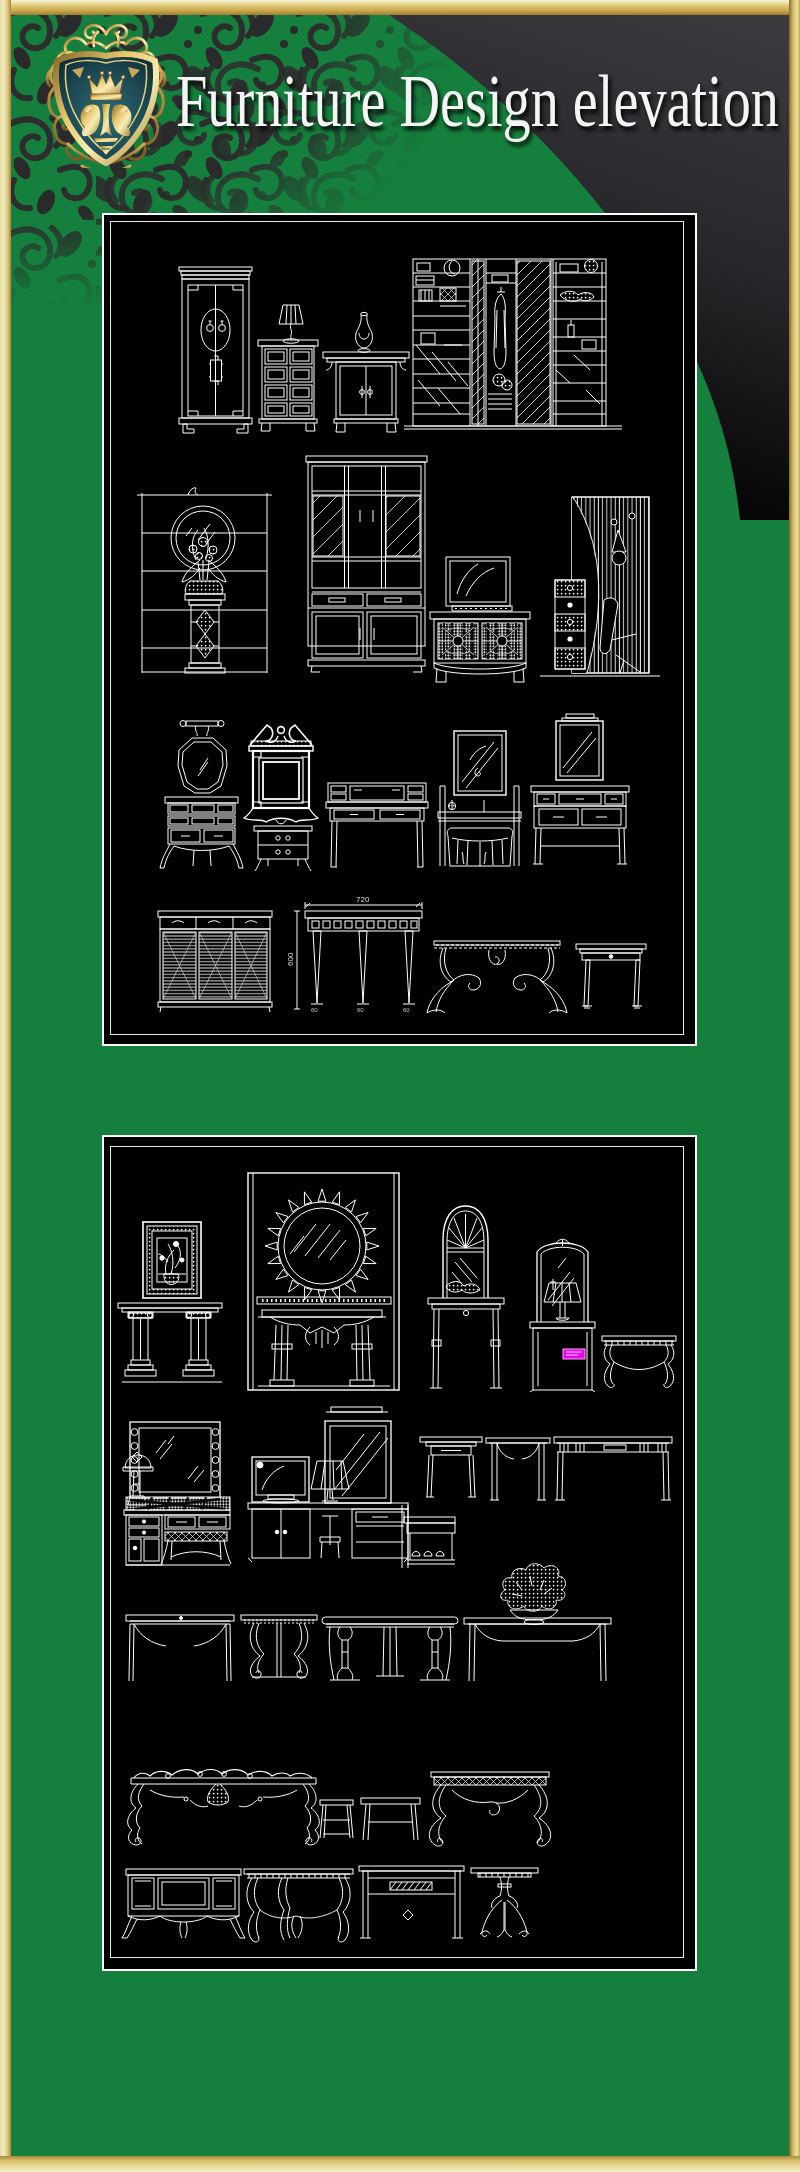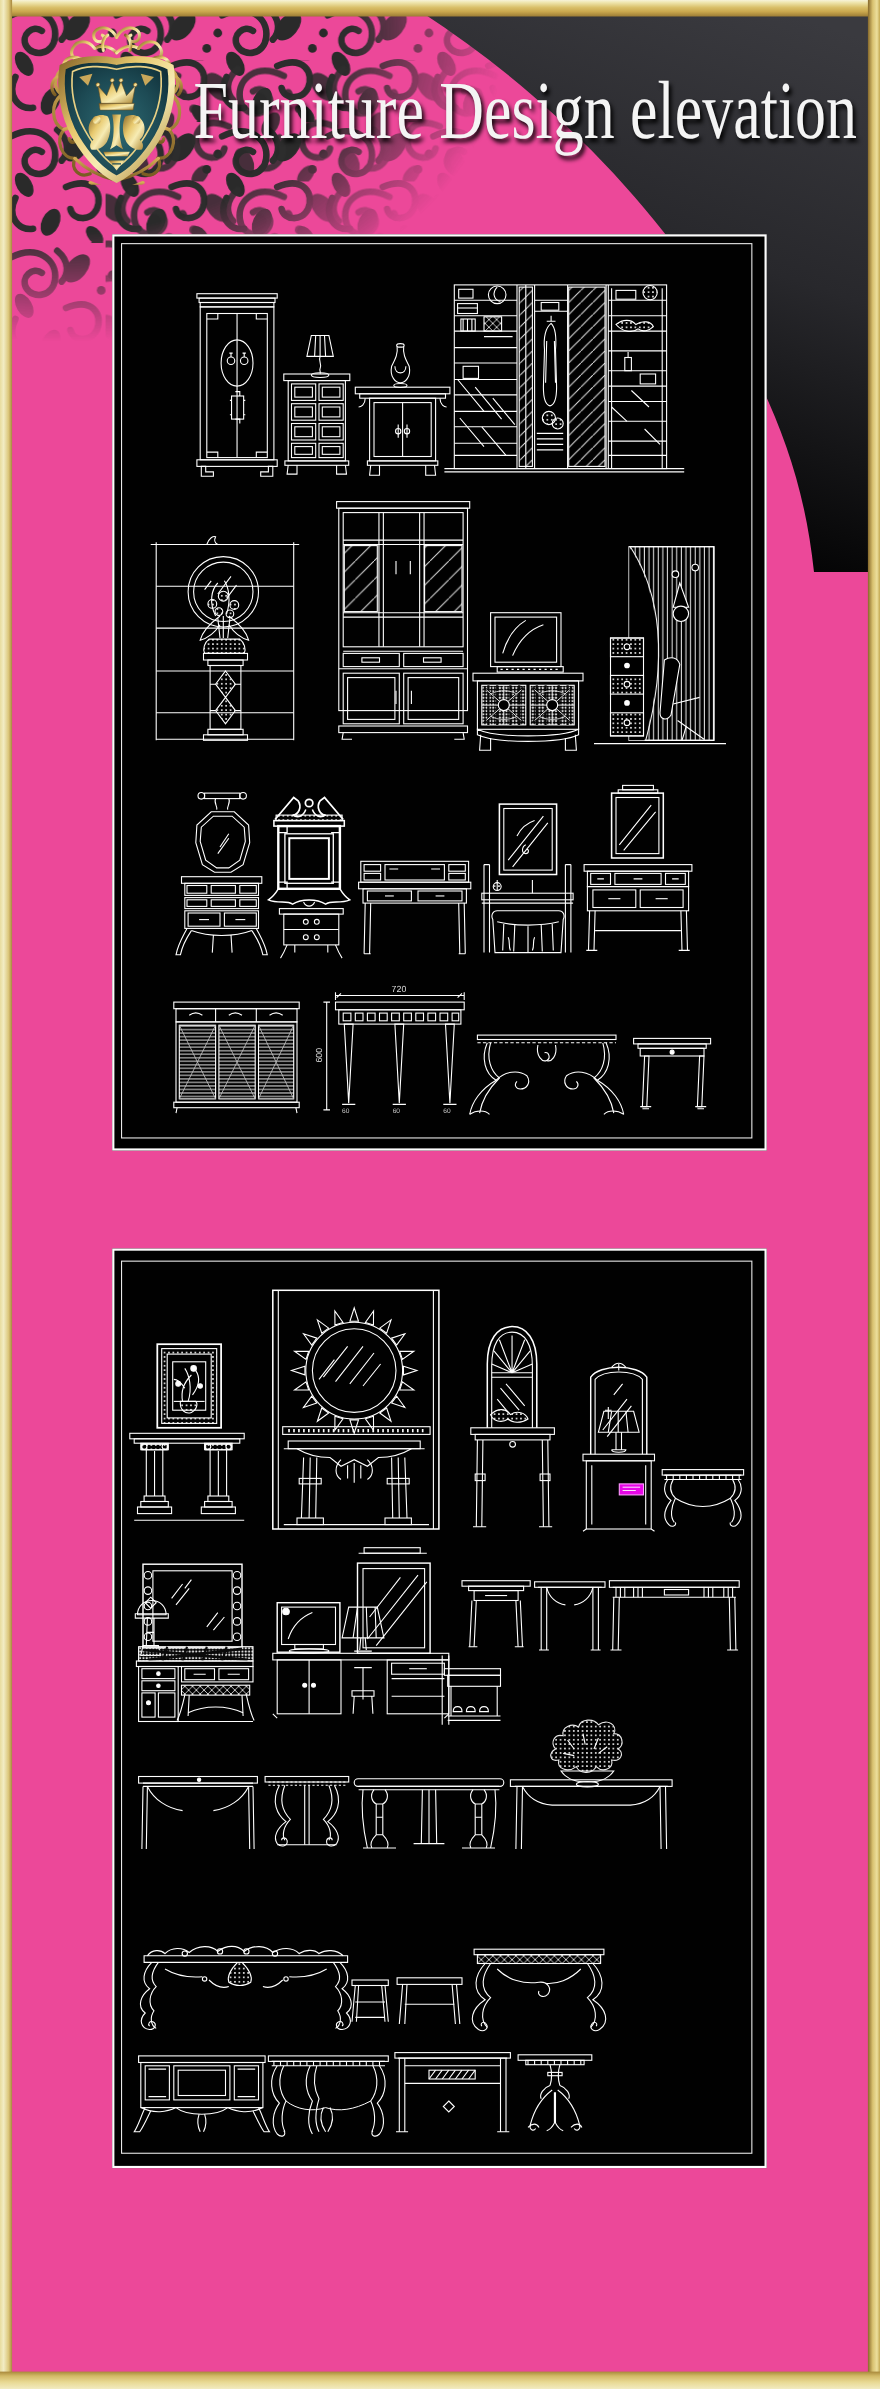--- a/index.html
+++ b/index.html
@@ -1,16 +1,16 @@
 <!DOCTYPE html>
 <html><head>
 <meta charset="utf-8">
 <style>
 html,body{margin:0;padding:0;background:#000;}
-#page{position:relative;width:800px;height:2172px;background:#ec4899;overflow:hidden;text-align:right;}
+#page{position:relative;width:800px;height:2172px;background:#15803d;overflow:hidden;text-align:right;}
 .abs{position:absolute;}
 svg{display:block;}
 </style>
 </head>
 <body>
 <div id="page">
 
 <div class="abs" id="damask" style="left:0;top:0;width:460px;height:360px;-webkit-mask-image:radial-gradient(ellipse 470px 330px at 60px 30px,#000 0 55%,transparent 85%);mask-image:radial-gradient(ellipse 470px 330px at 60px 30px,#000 0 55%,transparent 85%);">
 <svg width="460" height="360" viewBox="0 0 460 360">
 <defs>

